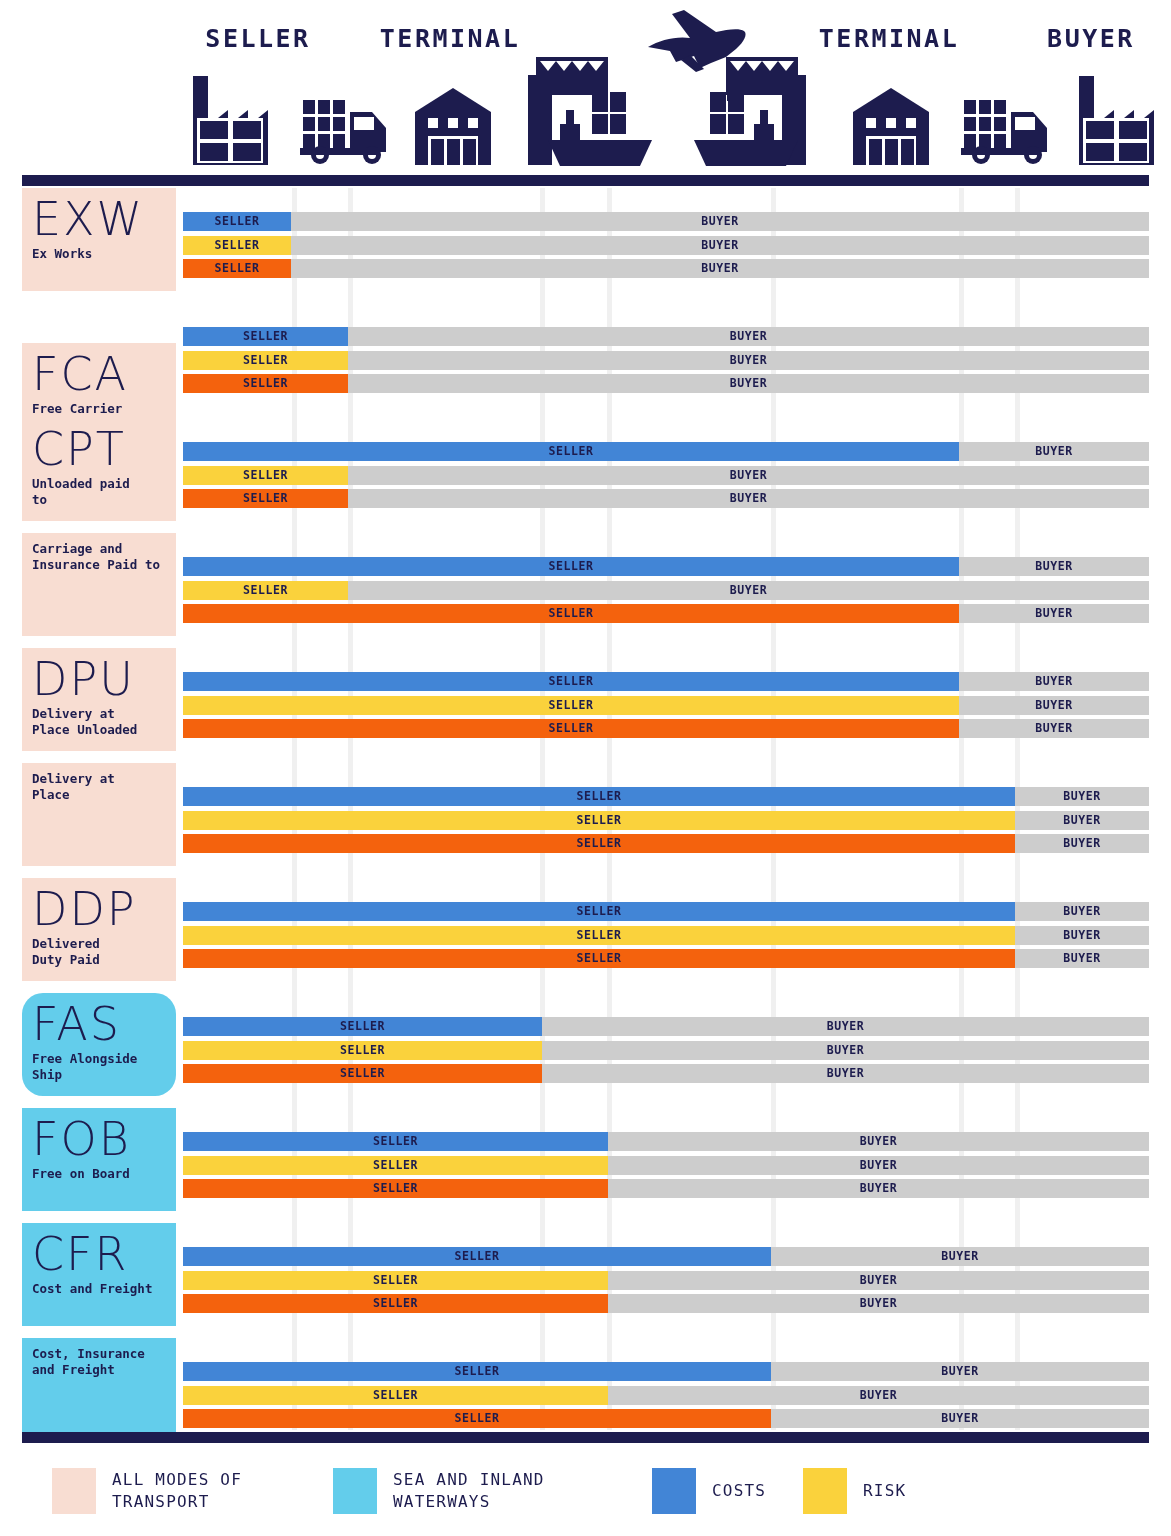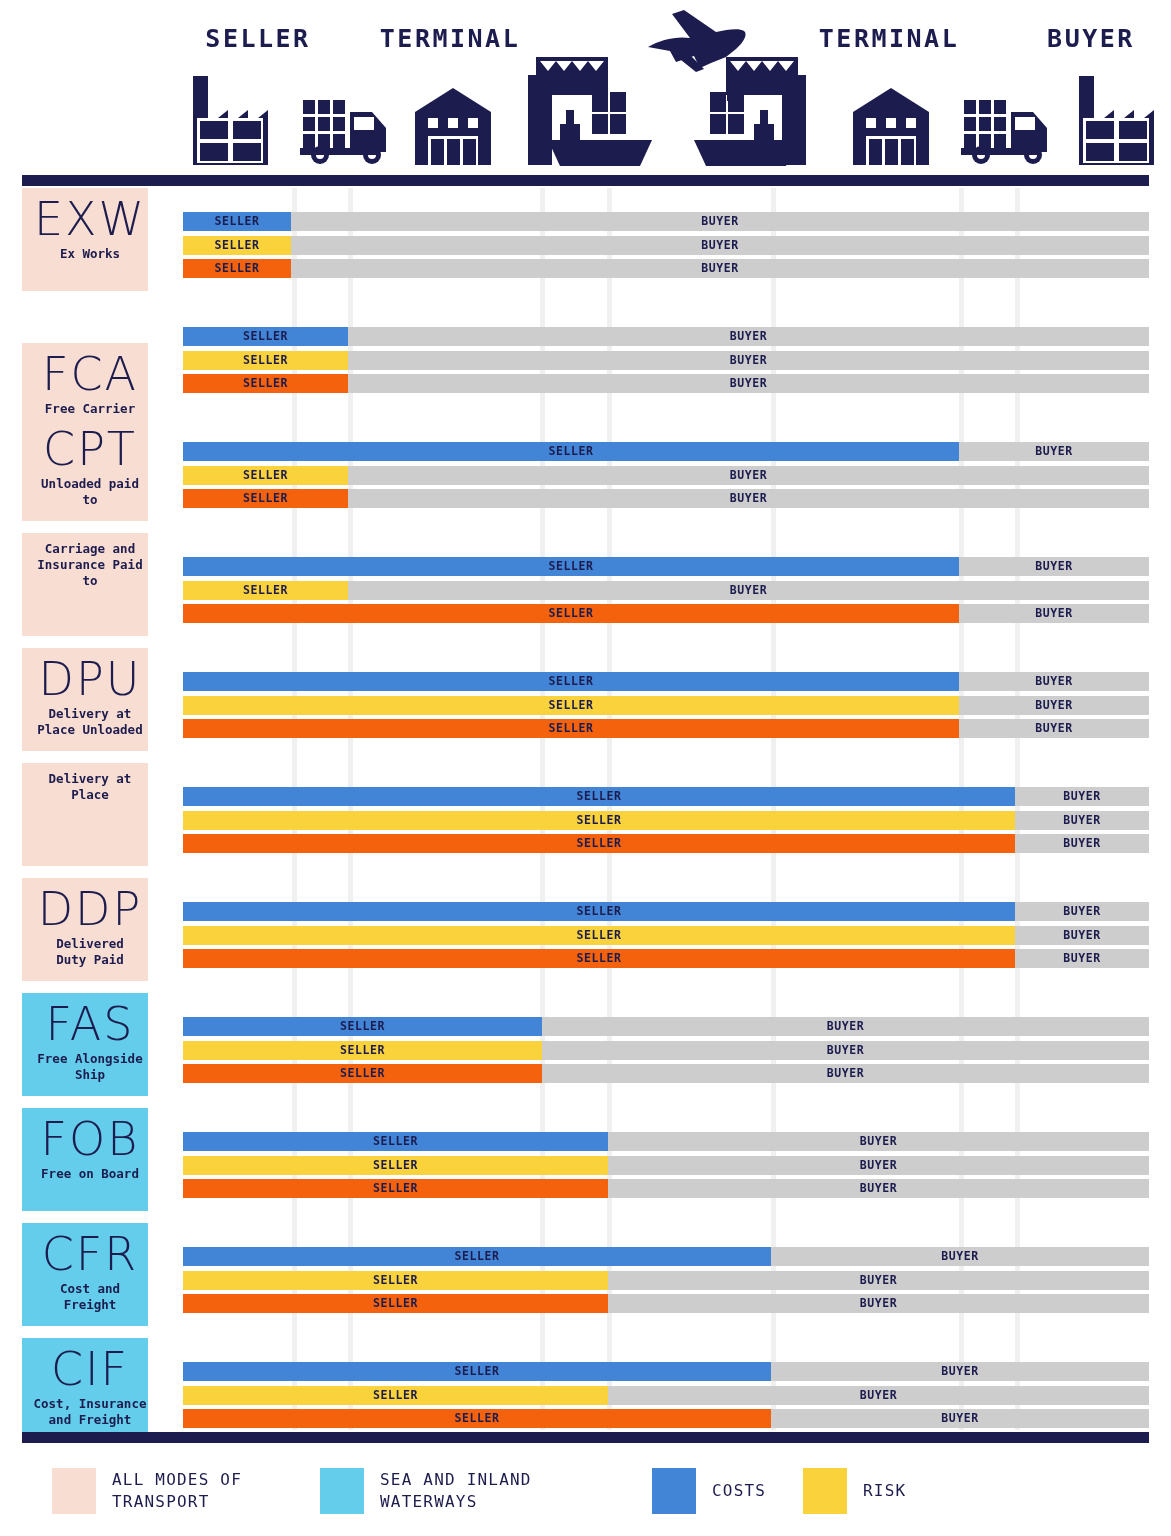--- a/index.html
+++ b/index.html
@@ -65,23 +65,22 @@
   .row {
     position: relative;
     width: 1171px;
     margin-bottom: 7px;
   }
 
   .term-box {
     position: absolute;
     left: 22px;
     top: 0;
-    width: 126px;
+    width: 154px;
     padding: 6px 0 16px 10px;
-    text-align: center;
   }
   .term-box.allmodes { background: #f8ddd2; }
   .term-box.sea      { background: #63cdeb; }
 
   .term-code {
     font-family: "DejaVu Sans", sans-serif;
     font-size: 46px;
     font-weight: 300;
     line-height: 50px;
     letter-spacing: 2px;
@@ -451,21 +450,21 @@
             <div class="bar-text" style="left: 832px; width: 134px;">BUYER</div>
           </div>
           <div class="bar-track" style="top: 71px;">
             <div class="bar-fill" style="width: 832px; background: rgb(244, 98, 13);"></div>
             <div class="bar-text" style="left: 0px; width: 832px;">SELLER</div>
             <div class="bar-text" style="left: 832px; width: 134px;">BUYER</div>
           </div>
         </div>
       </div>
       <div class="row" style="height: 108px;">
-        <div class="term-box sea" style="height: 103px;">
+        <div class="term-box sea" style="height: 103px; border-radius: 21px;">
           <div class="term-code">FAS</div>
           <div class="term-name">Free Alongside
 Ship</div>
         </div>
         <div class="bars">
           <div class="bar-track" style="top: 24px;">
             <div class="bar-fill" style="width: 359px; background: rgb(66, 133, 214);"></div>
             <div class="bar-text" style="left: 0px; width: 359px;">SELLER</div>
             <div class="bar-text" style="left: 359px; width: 607px;">BUYER</div>
           </div>
@@ -522,21 +521,20 @@
           </div>
           <div class="bar-track" style="top: 71px;">
             <div class="bar-fill" style="width: 425px; background: rgb(244, 98, 13);"></div>
             <div class="bar-text" style="left: 0px; width: 425px;">SELLER</div>
             <div class="bar-text" style="left: 425px; width: 541px;">BUYER</div>
           </div>
         </div>
       </div>
       <div class="row" style="height: 108px;">
         <div class="term-box sea" style="height: 103px;">
-          <div class="term-code">CIF</div>
           <div class="term-name">Cost, Insurance
 and Freight</div>
         </div>
         <div class="bars">
           <div class="bar-track" style="top: 24px;">
             <div class="bar-fill" style="width: 588px; background: rgb(66, 133, 214);"></div>
             <div class="bar-text" style="left: 0px; width: 588px;">SELLER</div>
             <div class="bar-text" style="left: 588px; width: 378px;">BUYER</div>
           </div>
           <div class="bar-track" style="top: 47.5px;">
@@ -554,21 +552,21 @@
     </div>
   <div class="navy-bar" id="navy-bottom"></div>
 </div>
 
 <div id="legend">
     <div class="legend-item" style="left: 52px;">
       <div class="legend-swatch narrow" style="background: rgb(248, 221, 210);"></div>
       <div class="legend-text">ALL MODES OF
 TRANSPORT</div>
     </div>
-    <div class="legend-item" style="left: 320px;">
+    <div class="legend-item" style="left: 333px;">
       <div class="legend-swatch narrow" style="background: rgb(99, 205, 235);"></div>
       <div class="legend-text">SEA AND INLAND
 WATERWAYS</div>
     </div>
     <div class="legend-item" style="left: 652px;">
       <div class="legend-swatch" style="background: rgb(66, 133, 214);"></div>
       <div class="legend-text">COSTS</div>
     </div>
     <div class="legend-item" style="left: 803px;">
       <div class="legend-swatch" style="background: rgb(250, 210, 60);"></div>

